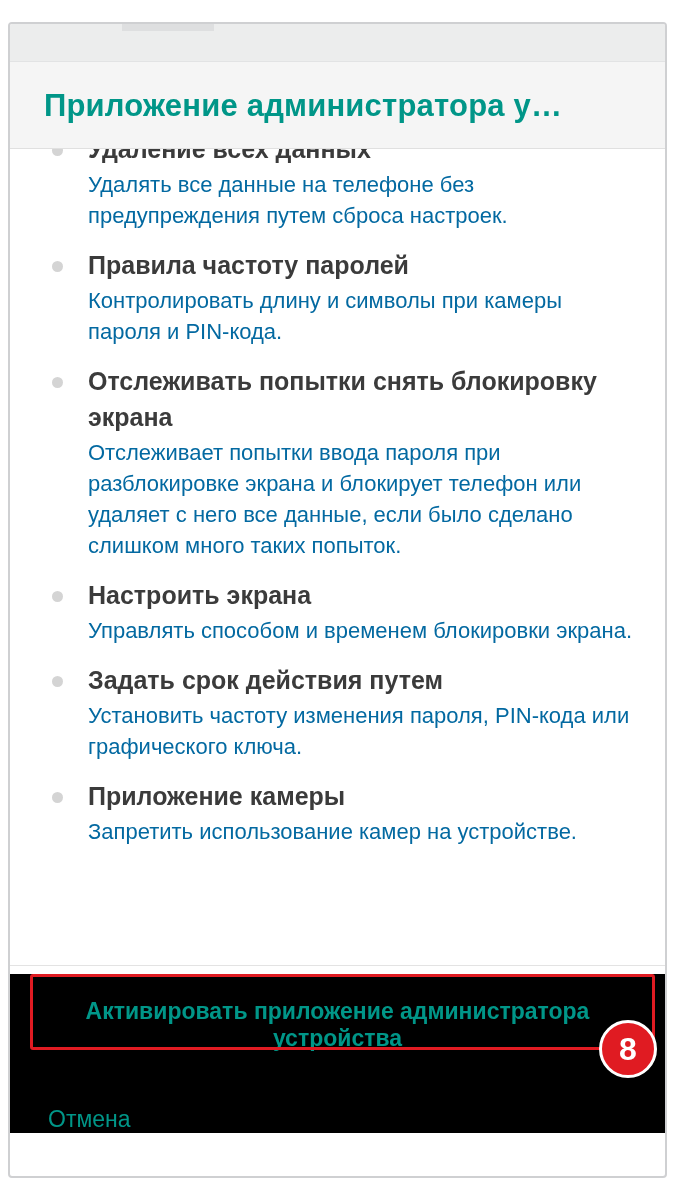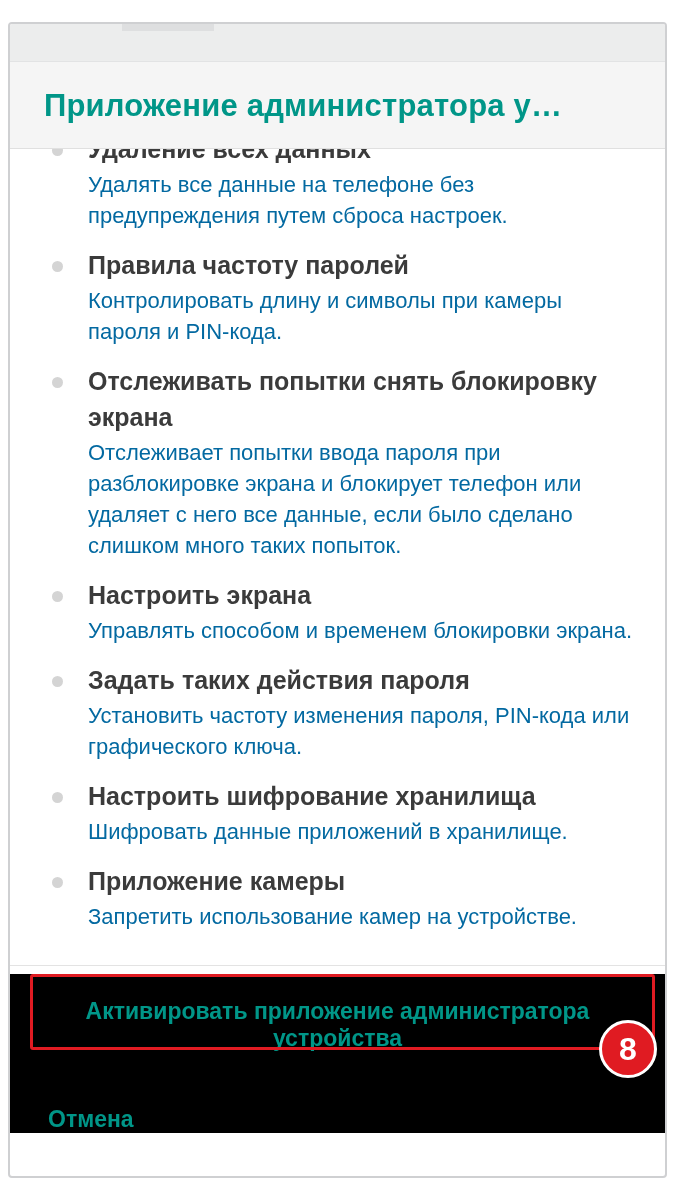--- a/index.html
+++ b/index.html
@@ -118,21 +118,21 @@
     border: 3px solid #e01b22;
     border-radius: 3px;
     pointer-events: none;
   }
   .cancel-row {
     padding: 30px 0 0 38px;
   }
   .cancel-label {
     color: #009688;
     font-size: 23px;
-    font-weight: bold;
+    font-weight: normal;
     text-align: right;
   }
   .step-badge {
     position: absolute;
     right: 18px;
     top: 1020px;
     width: 58px;
     height: 58px;
     border-radius: 50%;
     background: #e01b22;
@@ -182,29 +182,24 @@
         </div>
 
         <div class="policy-item">
           <span class="bullet"></span>
           <div class="policy-title">Настроить экрана</div>
           <div class="policy-desc">Управлять способом и временем блокировки экрана.</div>
         </div>
 
         <div class="policy-item">
           <span class="bullet"></span>
-          <div class="policy-title">Задать таких действия пароля</div>
+          <div class="policy-title">Задать срок действия путем</div>
           <div class="policy-desc">Установить частоту изменения пароля, PIN-кода или графического ключа.</div>
         </div>
 
-        <div class="policy-item">
-          <span class="bullet"></span>
-          <div class="policy-title">Настроить шифрование хранилища</div>
-          <div class="policy-desc">Шифровать данные приложений в хранилище.</div>
-        </div>
 
         <div class="policy-item">
           <span class="bullet"></span>
           <div class="policy-title">Приложение камеры</div>
           <div class="policy-desc">Запретить использование камер на устройстве.</div>
         </div>
 
       </div>
     </div>
 

